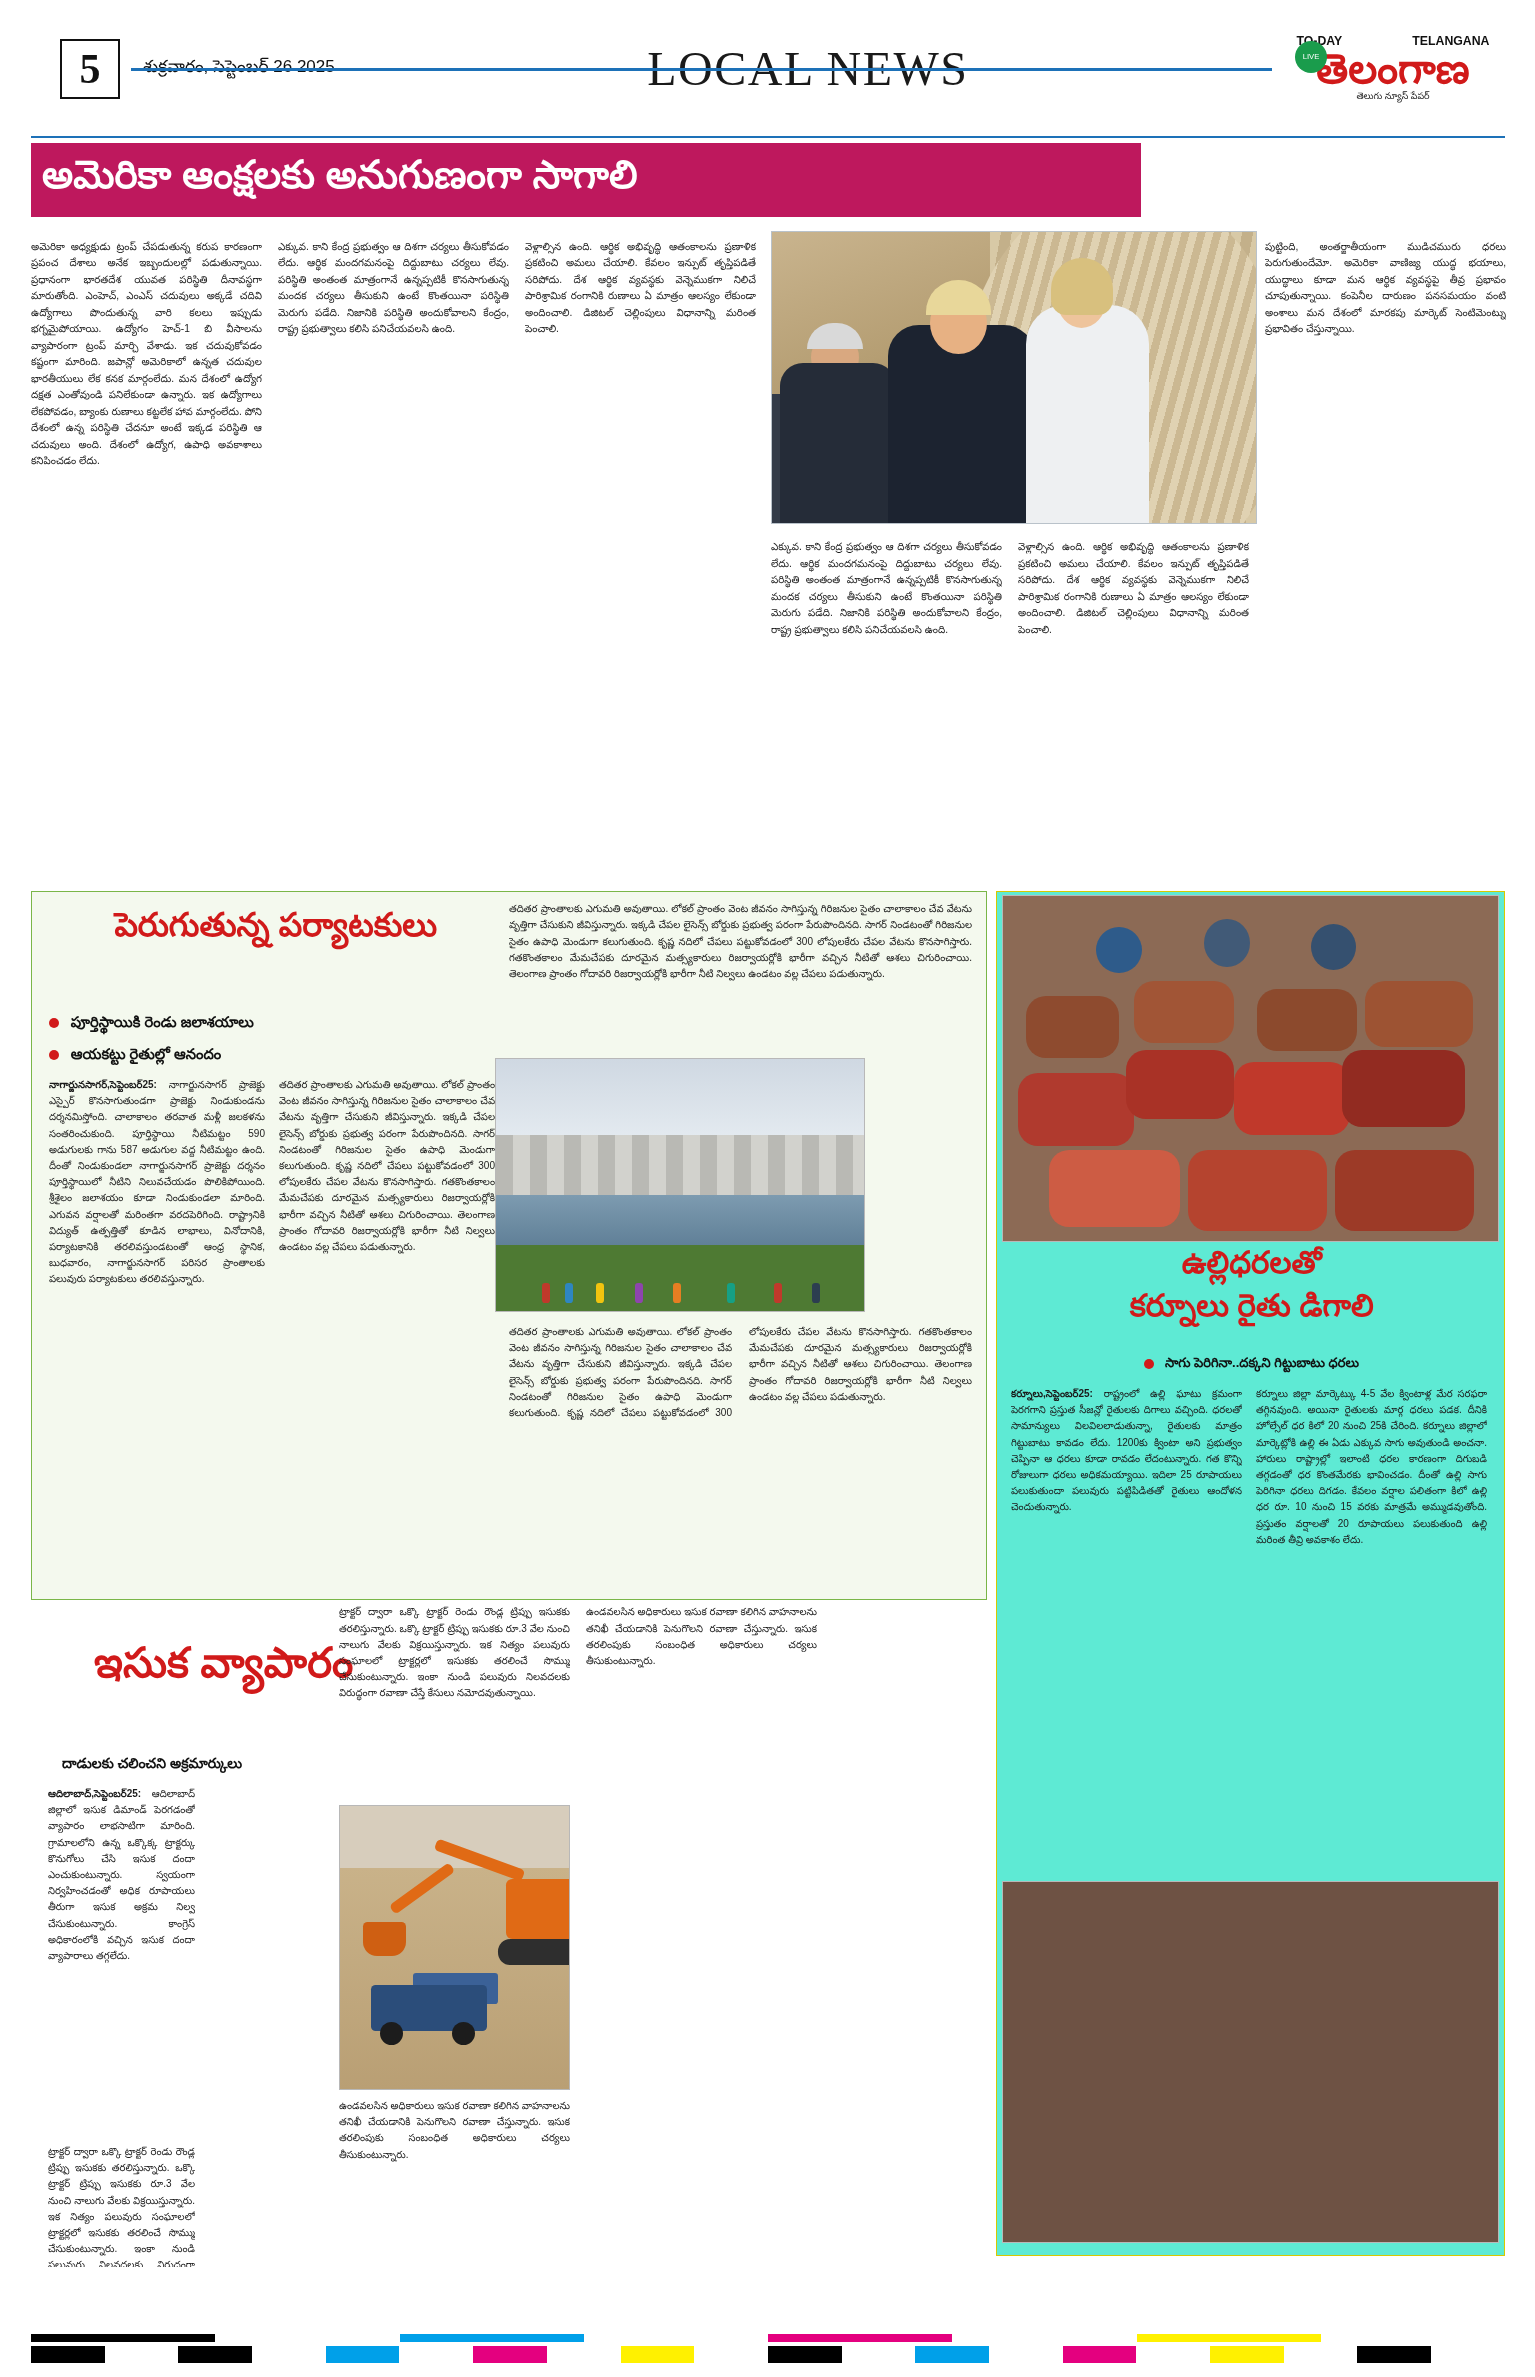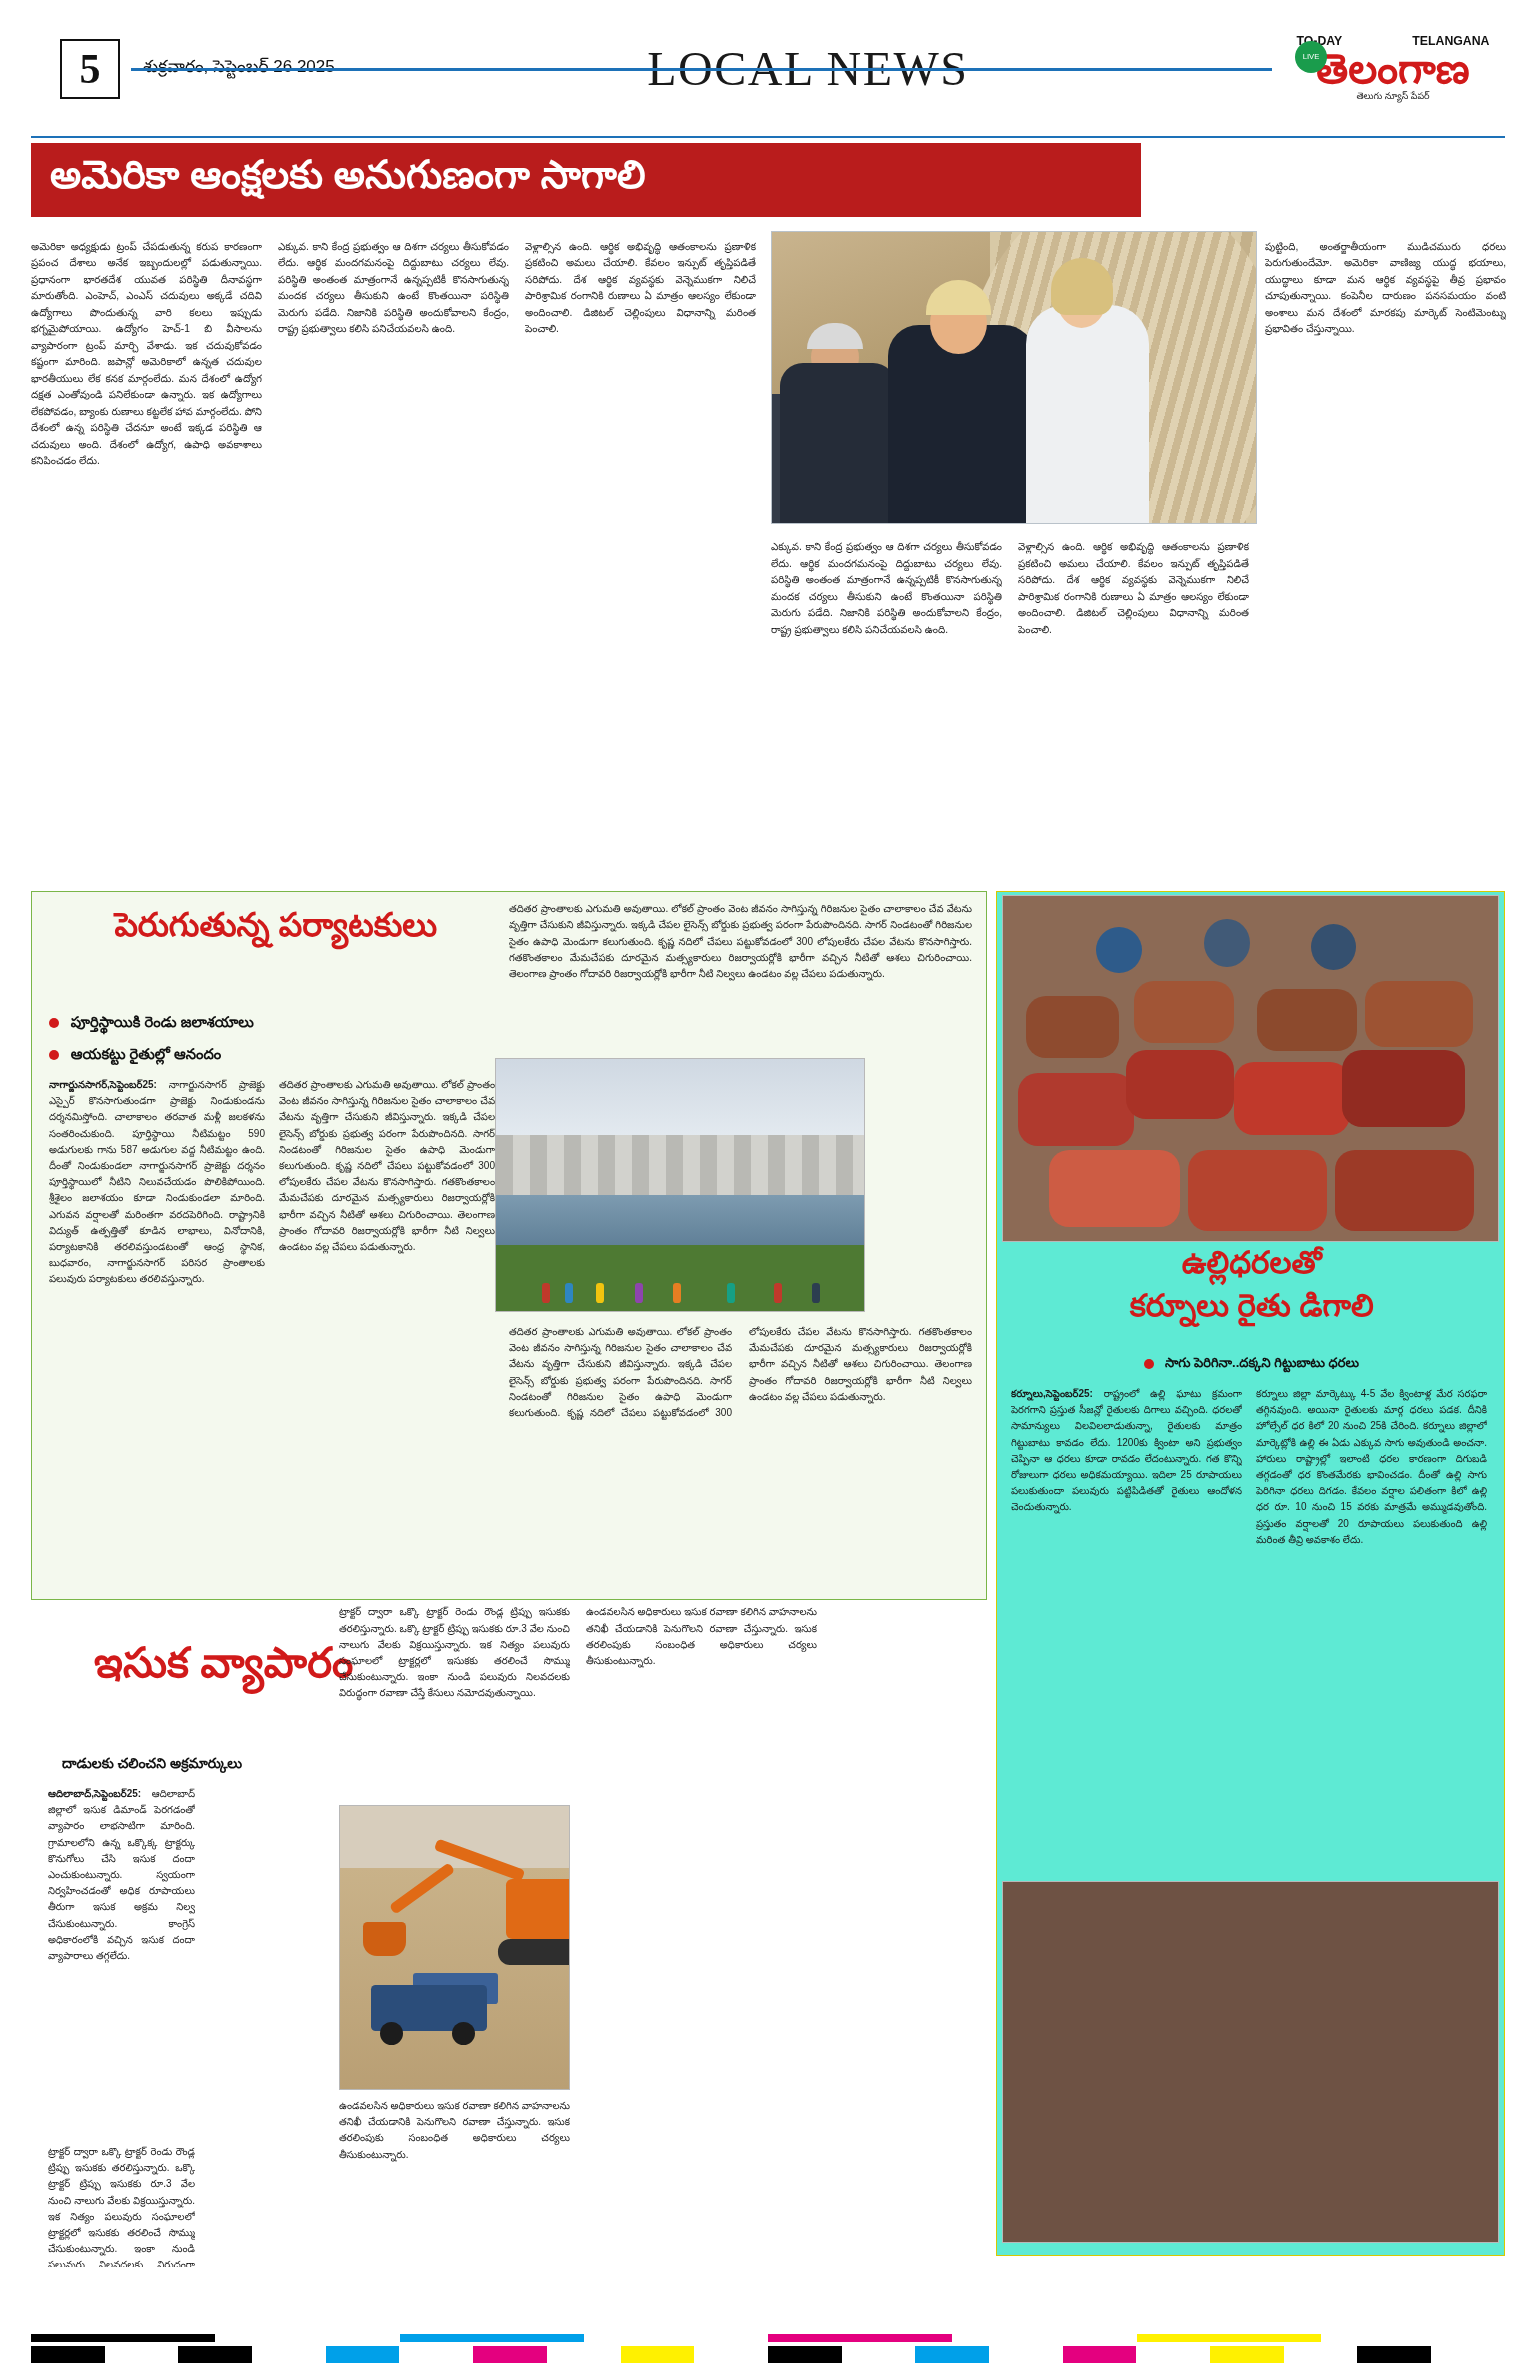--- a/index.html
+++ b/index.html
@@ -71,22 +71,22 @@
   }
   .masthead-rule {
     position: absolute; left: 131px; top: 68px; width: 1141px; height: 3.1px;
     background: #1d71b8;
   }
 
   
   .banner {
     position: absolute;
     left: 31px; top: 143px; width: 1110px; height: 74px;
-    background: #b91c1c;
-    display: flex; align-items: center; padding-left: 19px;
+    background: #be185d;
+    display: flex; align-items: center; padding-left: 11px;
   }
   .banner-text {
     color: #ffffff; font-size: 39px; font-weight: bold;
     font-family: "Liberation Sans", sans-serif;
   }
   .banner-rule-top {
     position: absolute; left: 31px; top: 136px; width: 1474px; height: 2.3px; background: #1d71b8;
   }
 
   

